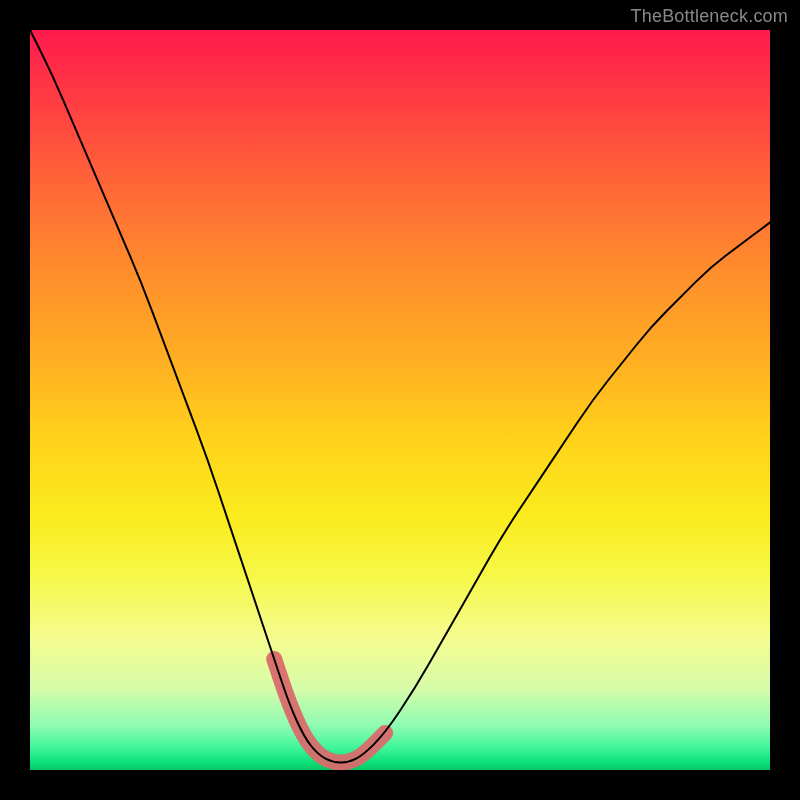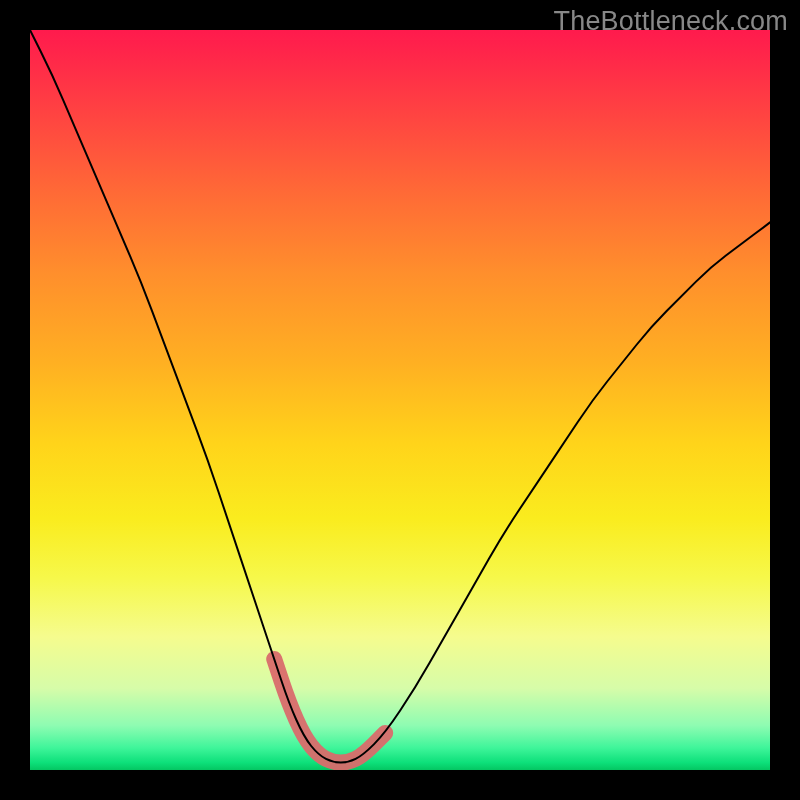--- a/index.html
+++ b/index.html
@@ -8,21 +8,21 @@
     position: relative;
     width: 800px;
     height: 800px;
     background: #000;
   }
   .watermark {
     position: absolute;
     top: 6px;
     right: 12px;
     font-family: Arial, Helvetica, sans-serif;
-    font-size: 27px;
+    font-size: 18px;
     color: #888;
     letter-spacing: 0.2px;
     z-index: 10;
     text-align: center;
   }
   .plot {
     position: absolute;
     left: 30px;
     top: 30px;
     width: 740px;

